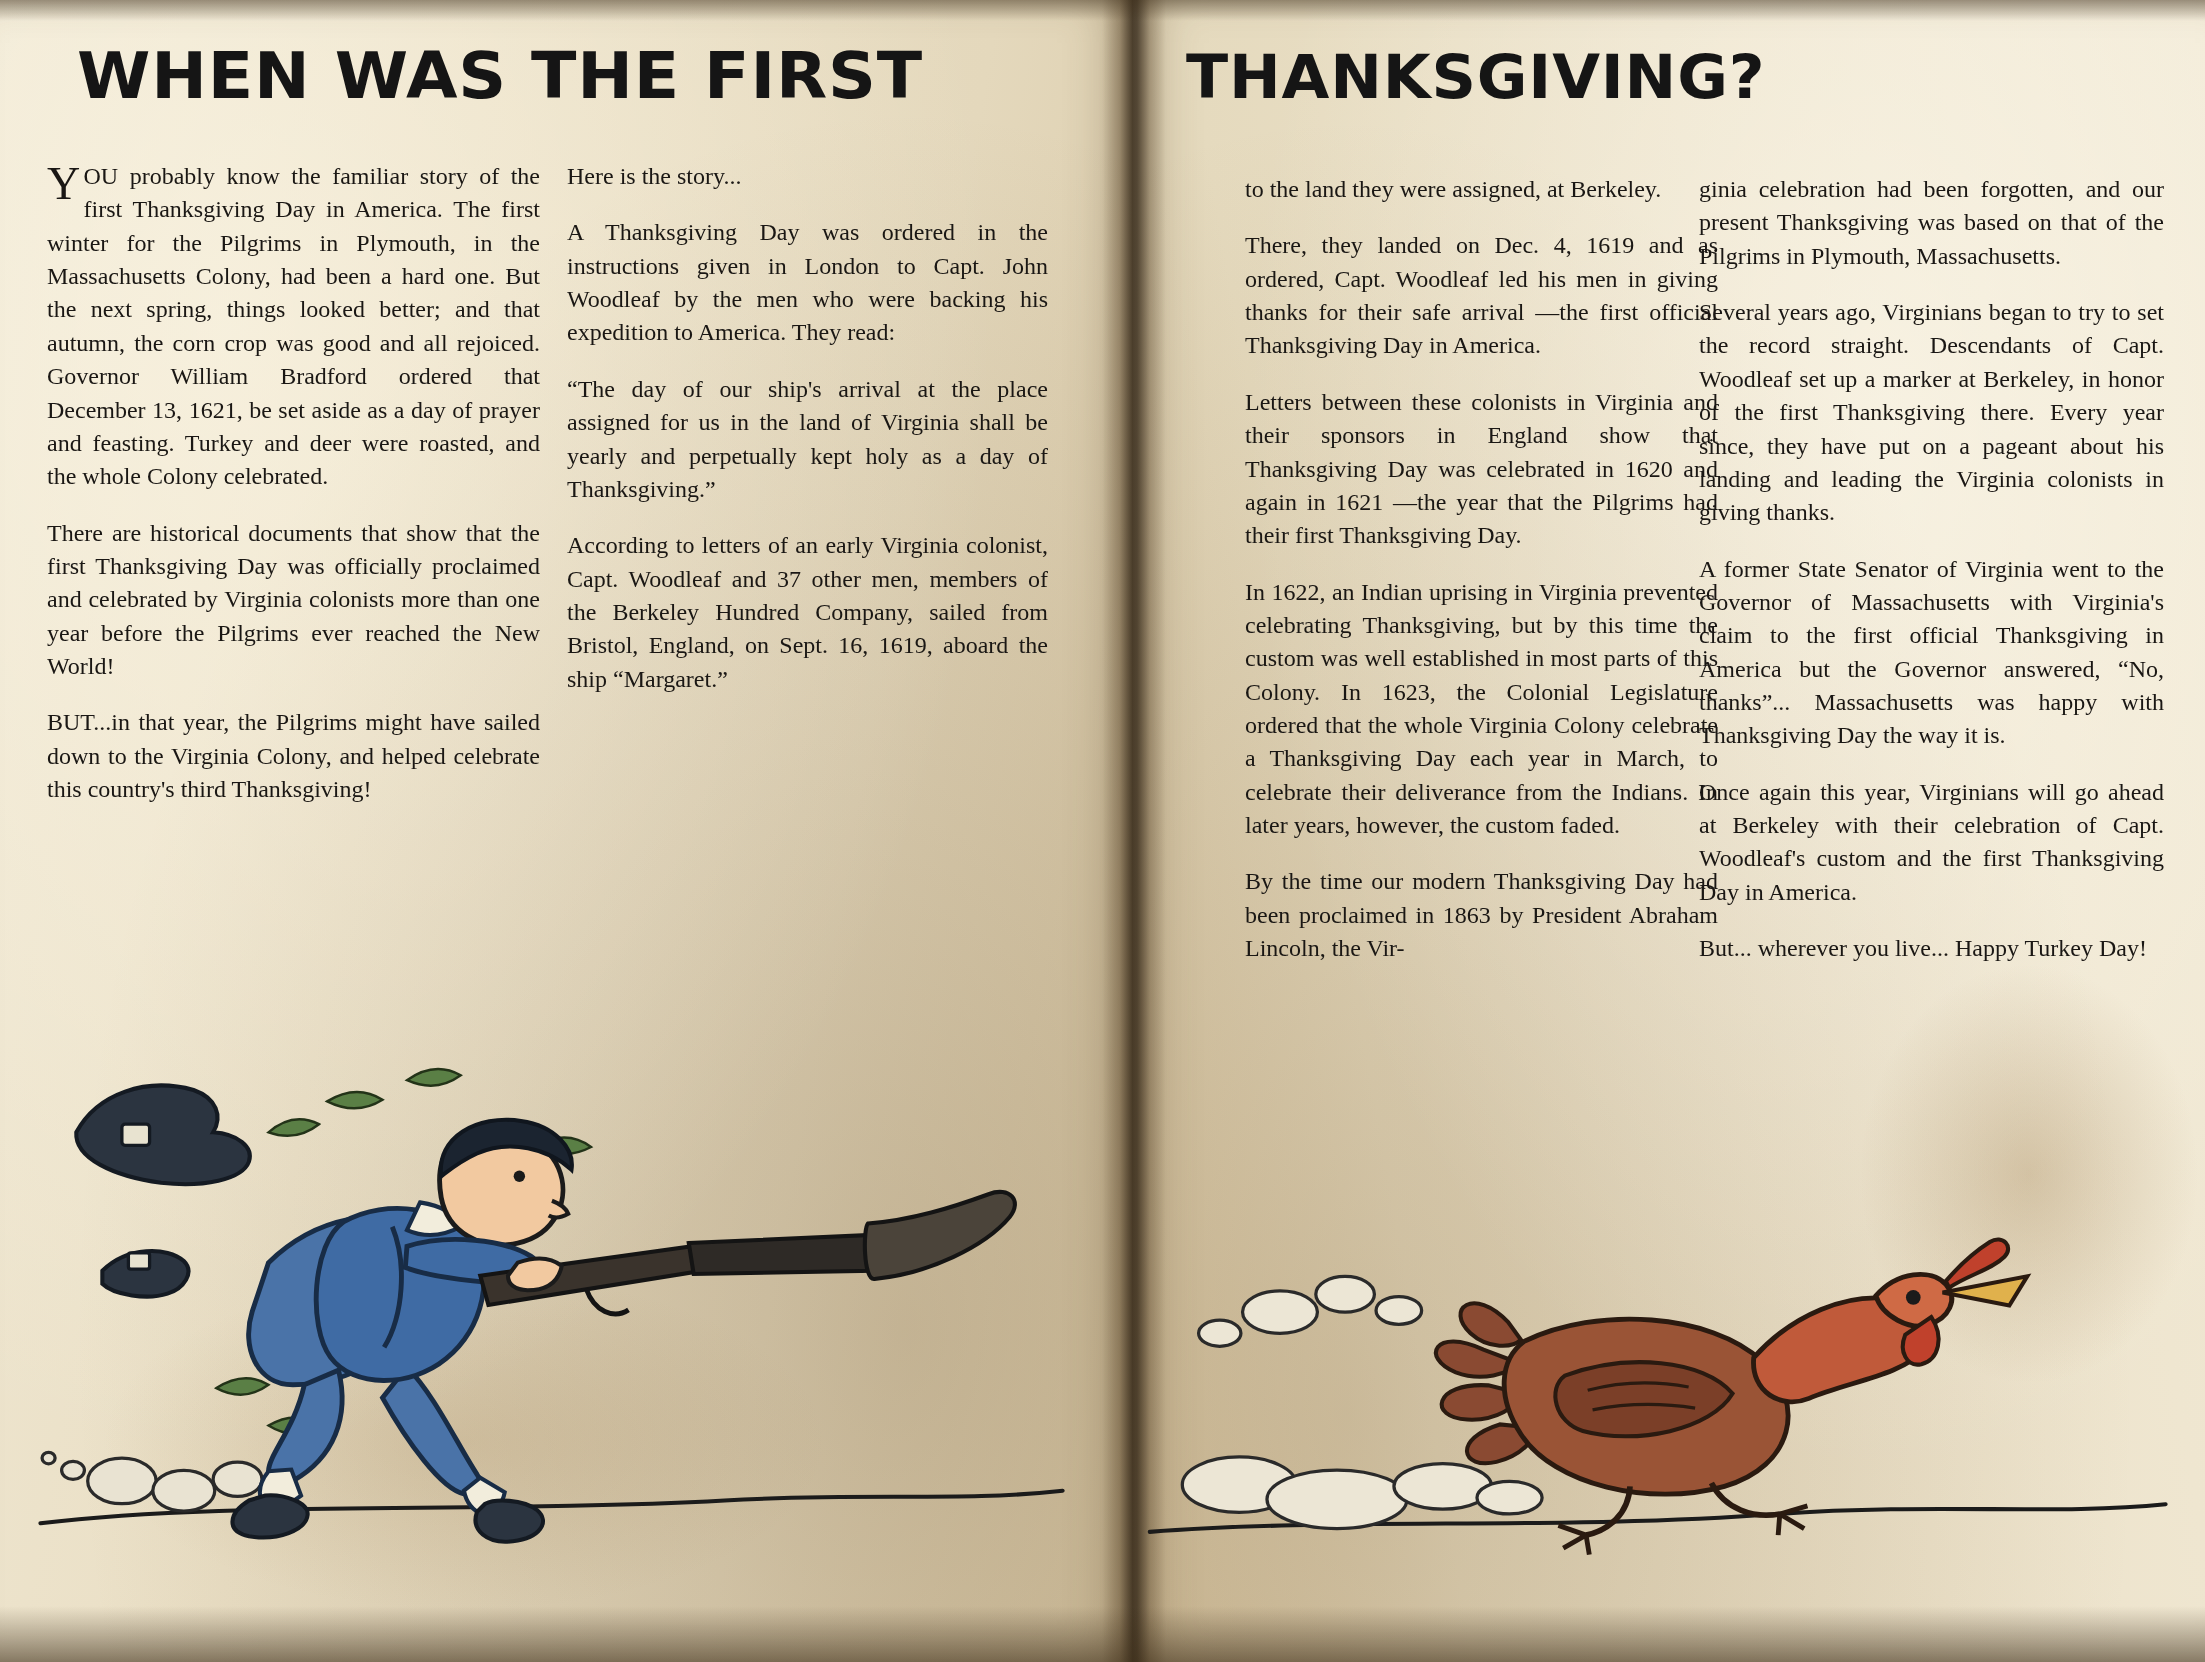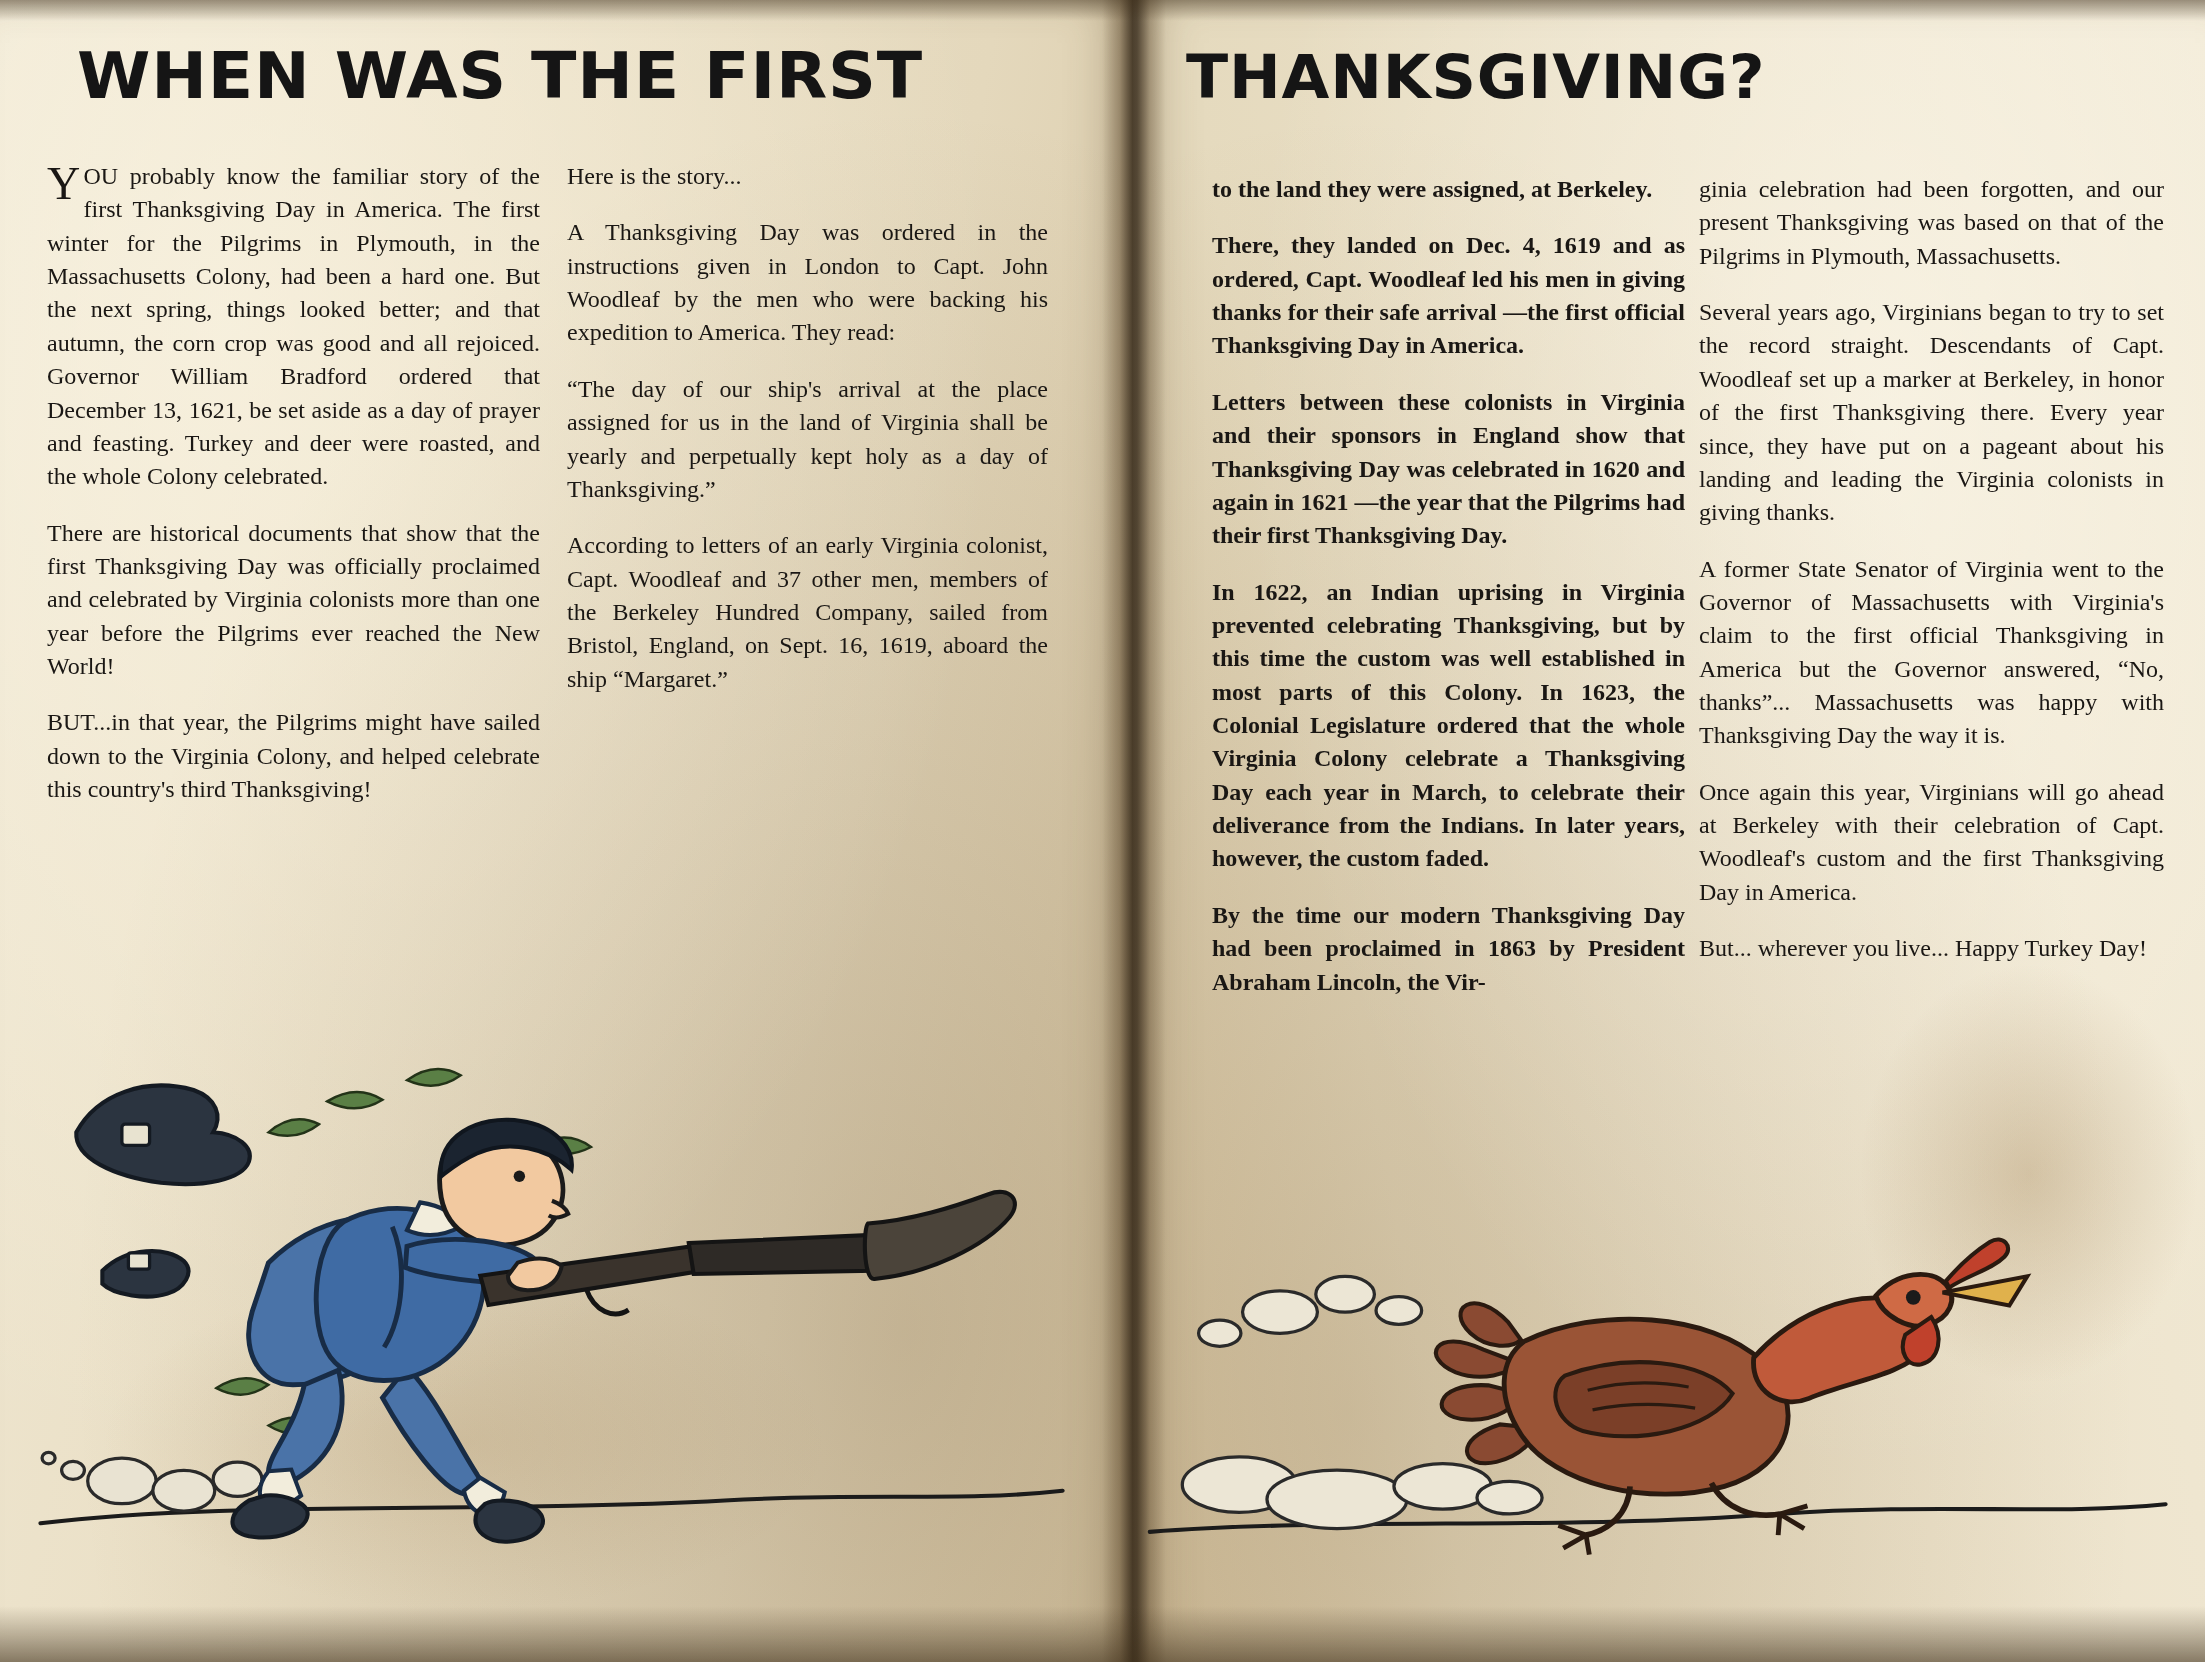--- a/index.html
+++ b/index.html
@@ -102,21 +102,21 @@
     line-height: 1.39;
     text-align: justify;
   }
   .col p {
     margin: 0 0 23px 0;
   }
   .col p:last-child { margin-bottom: 0; }
 
   #col-1 { left: 47px;   top: 160px; width: 493px; }
   #col-2 { left: 567px;  top: 160px; width: 481px; }
-  #col-3 { left: 1212px; top: 173px; width: 473px; font-weight: bold; }
+  #col-3 { left: 1245px; top: 173px; width: 473px; }
   #col-4 { left: 1699px; top: 173px; width: 465px; }
 
   .dropcap {
     float: left;
     font-size: 46px;
     line-height: 0.82;
     padding: 4.9px 3.3px 0 0;
     font-family: "Liberation Serif", serif;
     font-weight: normal;
   }

